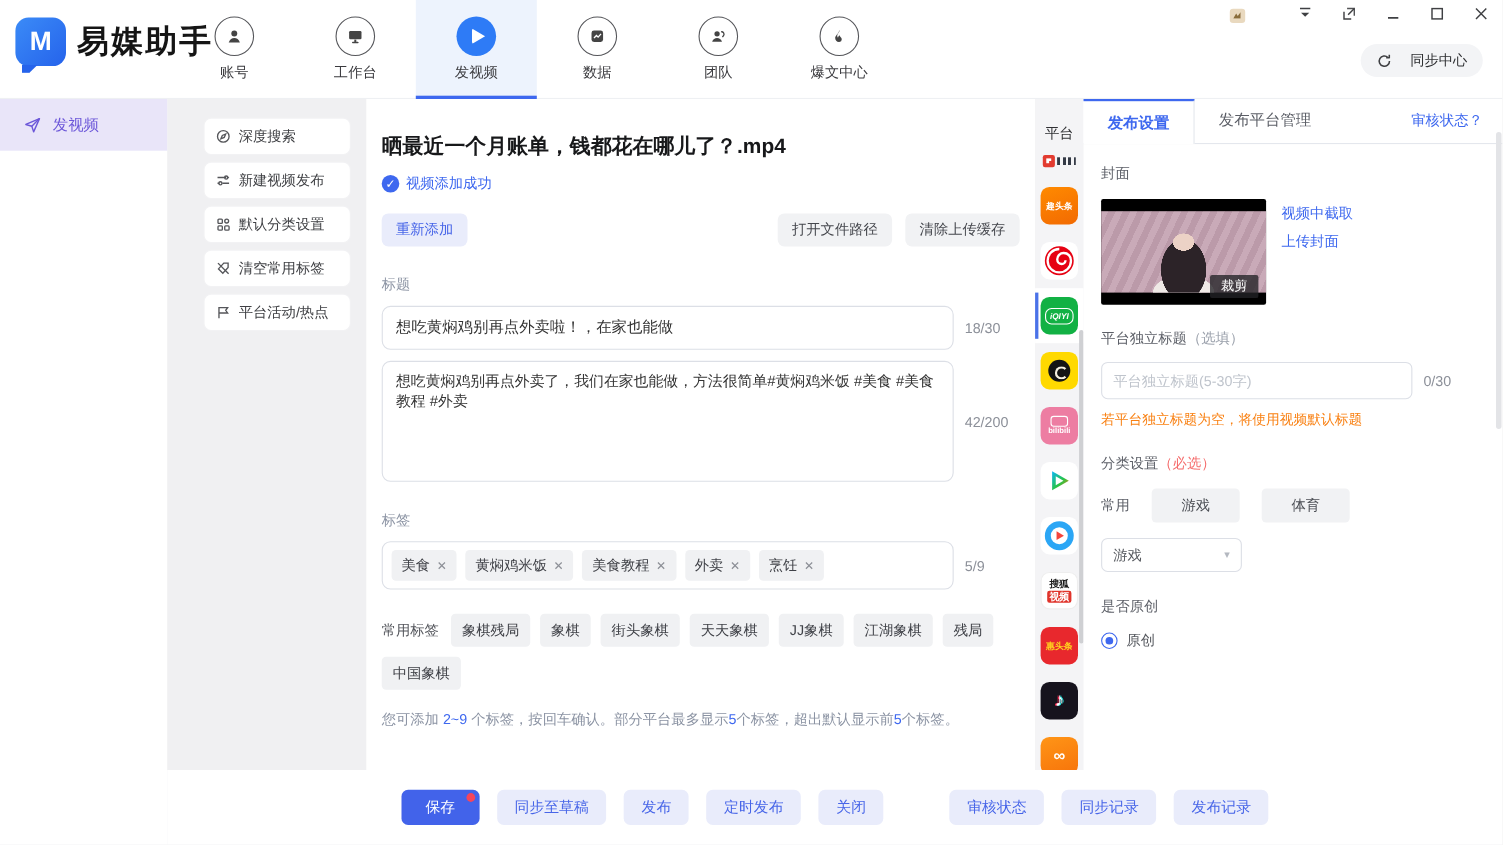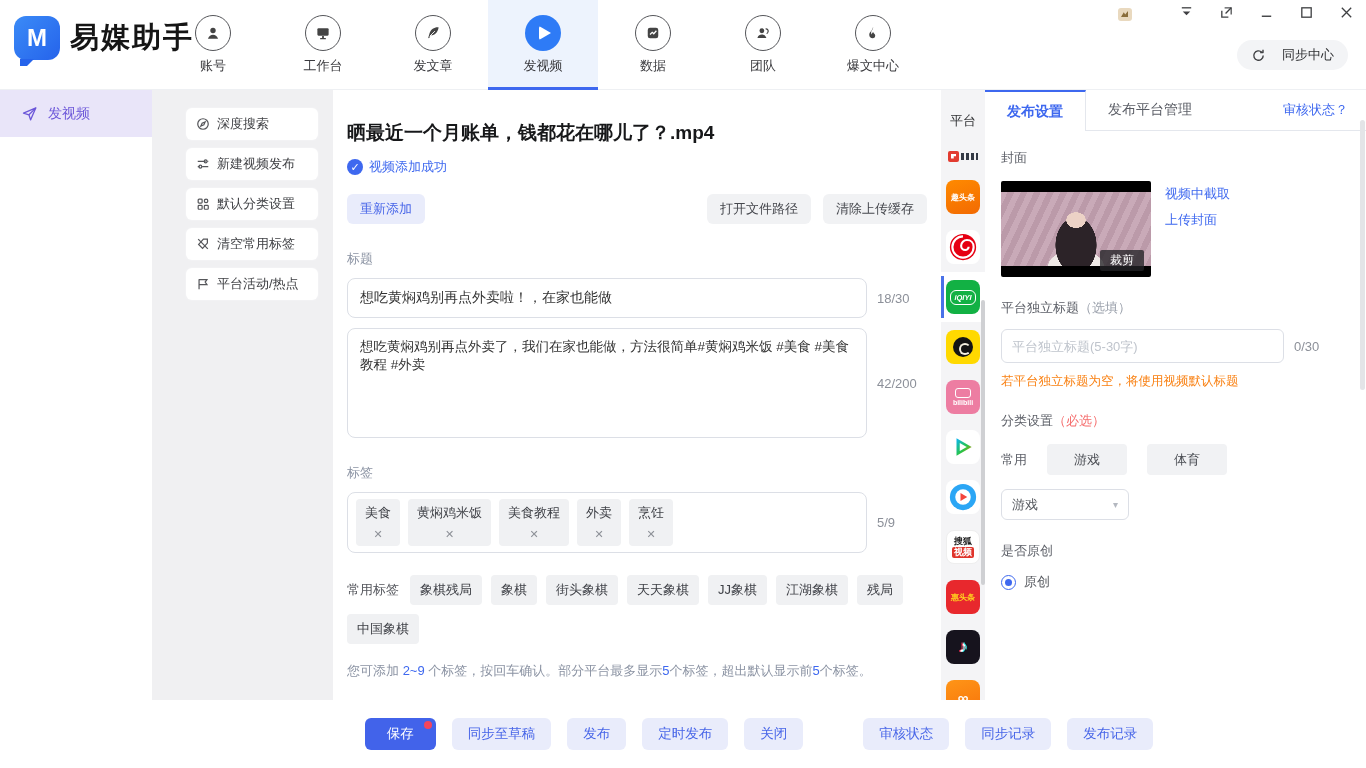--- a/index.html
+++ b/index.html
@@ -49,32 +49,32 @@
   .btn-lav { background:#e9ecfb; color:#4765e8; }
   .btn-gray { background:#f1f2f4; color:#45474d; }
   .file-btn-row .right { margin-left:auto; display:flex; gap:12px; }
   .field-label { margin-top:26px; font-size:13px; color:#8b93a3; }
   .input-row { display:flex; align-items:center; gap:10px; margin-top:10px; }
   .text-input { flex:none; width:520px; height:40px; border:1px solid #dcdfe6; border-radius:8px; padding:0 12px; font-size:14px; color:#333; font-family:inherit; outline:none; background:#fff; }
   .counter { font-size:13px; color:#8c9099; }
   .desc-area { width:520px; height:110px; border:1px solid #dcdfe6; border-radius:8px; padding:9px 12px; font-size:13.5px; color:#333; font-family:inherit; resize:none; outline:none; }
   .tagbox-row { display:flex; align-items:center; gap:10px; margin-top:10px; }
   .tagbox { width:520px; min-height:44px; border:1px solid #dcdfe6; border-radius:8px; padding:6px 8px; display:flex; align-items:center; gap:8px; flex-wrap:wrap; }
-  .chip { background:#f0f1f3; border-radius:4px; padding:5px 9px; font-size:13px; color:#3f4147; display:flex; align-items:center; gap:6px;flex-direction:column; }
+  .chip { background:#f0f1f3; border-radius:4px; padding:5px 9px; font-size:13px; color:#3f4147; display:flex; align-items:center; gap:6px; }
   .chip .x { color:#8d9097; font-size:11px; cursor:pointer; }
   .common-tags { margin-top:22px; display:flex; align-items:center; gap:9px; flex-wrap:wrap; }
   .common-tags .ct-label { font-size:13px; color:#53555b; margin-right:2px; }
   .ct-chip { background:#f0f1f3; border:none; border-radius:4px; padding:6px 10px; font-size:13px; color:#3f4147; cursor:pointer; }
   .hint-line { margin-top:18px; font-size:13px; color:#8b93a3; }
   .hint-line .num { color:#3e68ef; }
 
   
   .platform-strip { position:absolute; left:941px; top:90px; width:44px; bottom:68px; background:#f4f4f6; z-index:2; }
   .platform-strip .p-header { text-align:center; font-size:13px; color:#2f3033; margin-top:22px; }
-  .p-list { position:absolute; top:50px; left:0; width:100%; }
+  .p-list { position:absolute; top:40px; left:0; width:100%; }
   .p-item { position:relative; height:50px; display:flex; align-items:center; justify-content:center; cursor:pointer; }
   .p-item.selected { background:#fff; }
   .p-item.selected::before { content:""; position:absolute; left:0; top:4px; bottom:4px; width:3px; background:#4a72e8; }
   .appicon { width:34px; height:34px; border-radius:8px; display:flex; align-items:center; justify-content:center; flex-direction:column; overflow:hidden; }
   .mini-logo { width:30px; height:12px; display:flex; align-items:center; gap:2px; }
   .mini-logo .m1 { width:11px; height:11px; background:#e23b30; border-radius:2px; position:relative; }
   .mini-logo .m1::after { content:""; position:absolute; inset:3px; background:#fff; clip-path:polygon(0 0,100% 0,100% 55%,55% 55%,55% 100%,0 100%); }
   .mini-logo .m2 { flex:1; height:7px; background:repeating-linear-gradient(90deg,#343a46 0 3px,transparent 3px 5px); }
   .ic-qutoutiao { background:linear-gradient(160deg,#ff8a00,#f26a02); color:#fff; font-size:8px; font-weight:bold; letter-spacing:0; }
   .ic-phoenix { background:#fff; }
@@ -166,29 +166,20 @@
       </div>
       <div class="nav-item">
         <span class="nav-circle">
           <svg width="18" height="18" viewBox="0 0 24 24" fill="currentColor">
               <rect x="4.5" y="5.5" width="15" height="10" rx="1.5"></rect>
               <rect x="10.8" y="16" width="2.4" height="3"></rect>
               <rect x="8" y="18.6" width="8" height="1.8" rx="0.9"></rect>
             </svg>
         </span>
         <span class="nav-label">工作台</span>
-      </div>
-      <div class="nav-item">
-        <span class="nav-circle">
-          <svg width="18" height="18" viewBox="0 0 24 24" fill="currentColor">
-              <path d="M19.5 4.5c-5.5-.6-10 2.5-12 7.5l-2 7 1.8-.6 1.4-3.4c4.9.6 9.6-3.5 10.8-10.5z"></path>
-              <path d="M7.5 16.5l7-7" stroke="#fff" stroke-width="1.2"></path>
-            </svg>
-        </span>
-        <span class="nav-label">发文章</span>
       </div>
       <div class="nav-item active">
         <span class="nav-circle">
             <span class="play-tri"></span>
           </span>
         <span class="nav-label">发视频</span>
       </div>
       <div class="nav-item">
         <span class="nav-circle">
           <svg width="18" height="18" viewBox="0 0 24 24">

